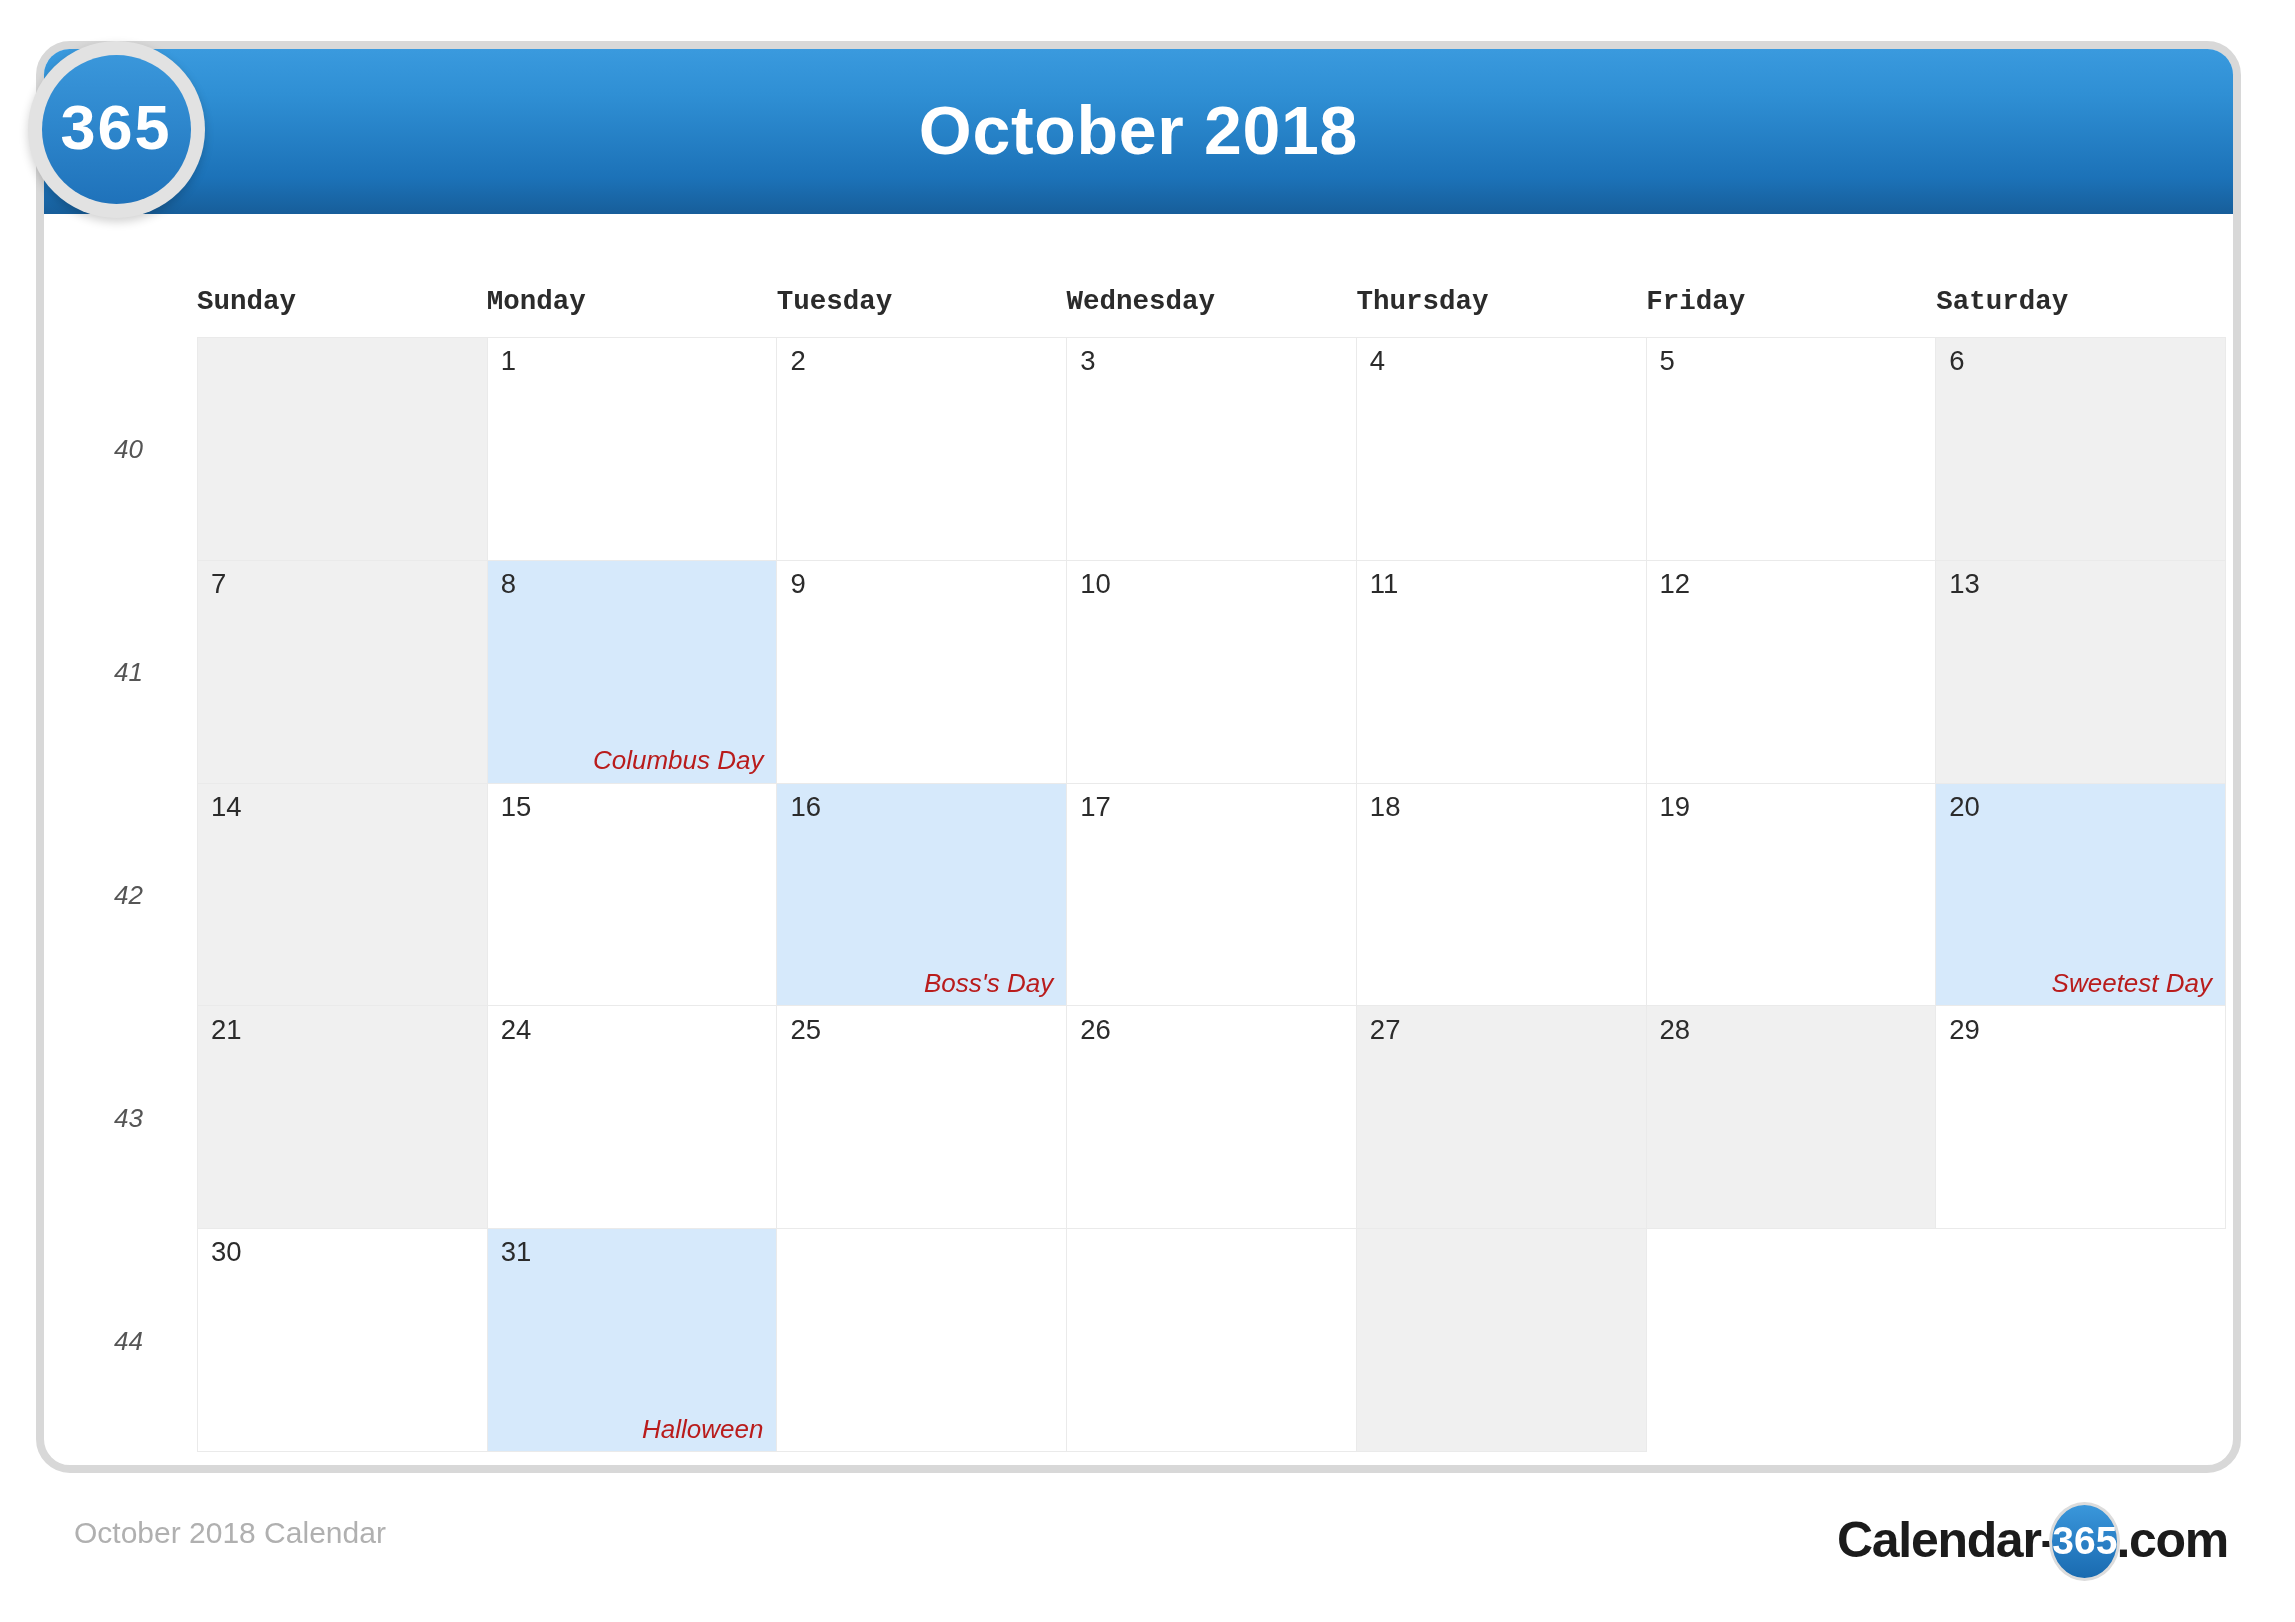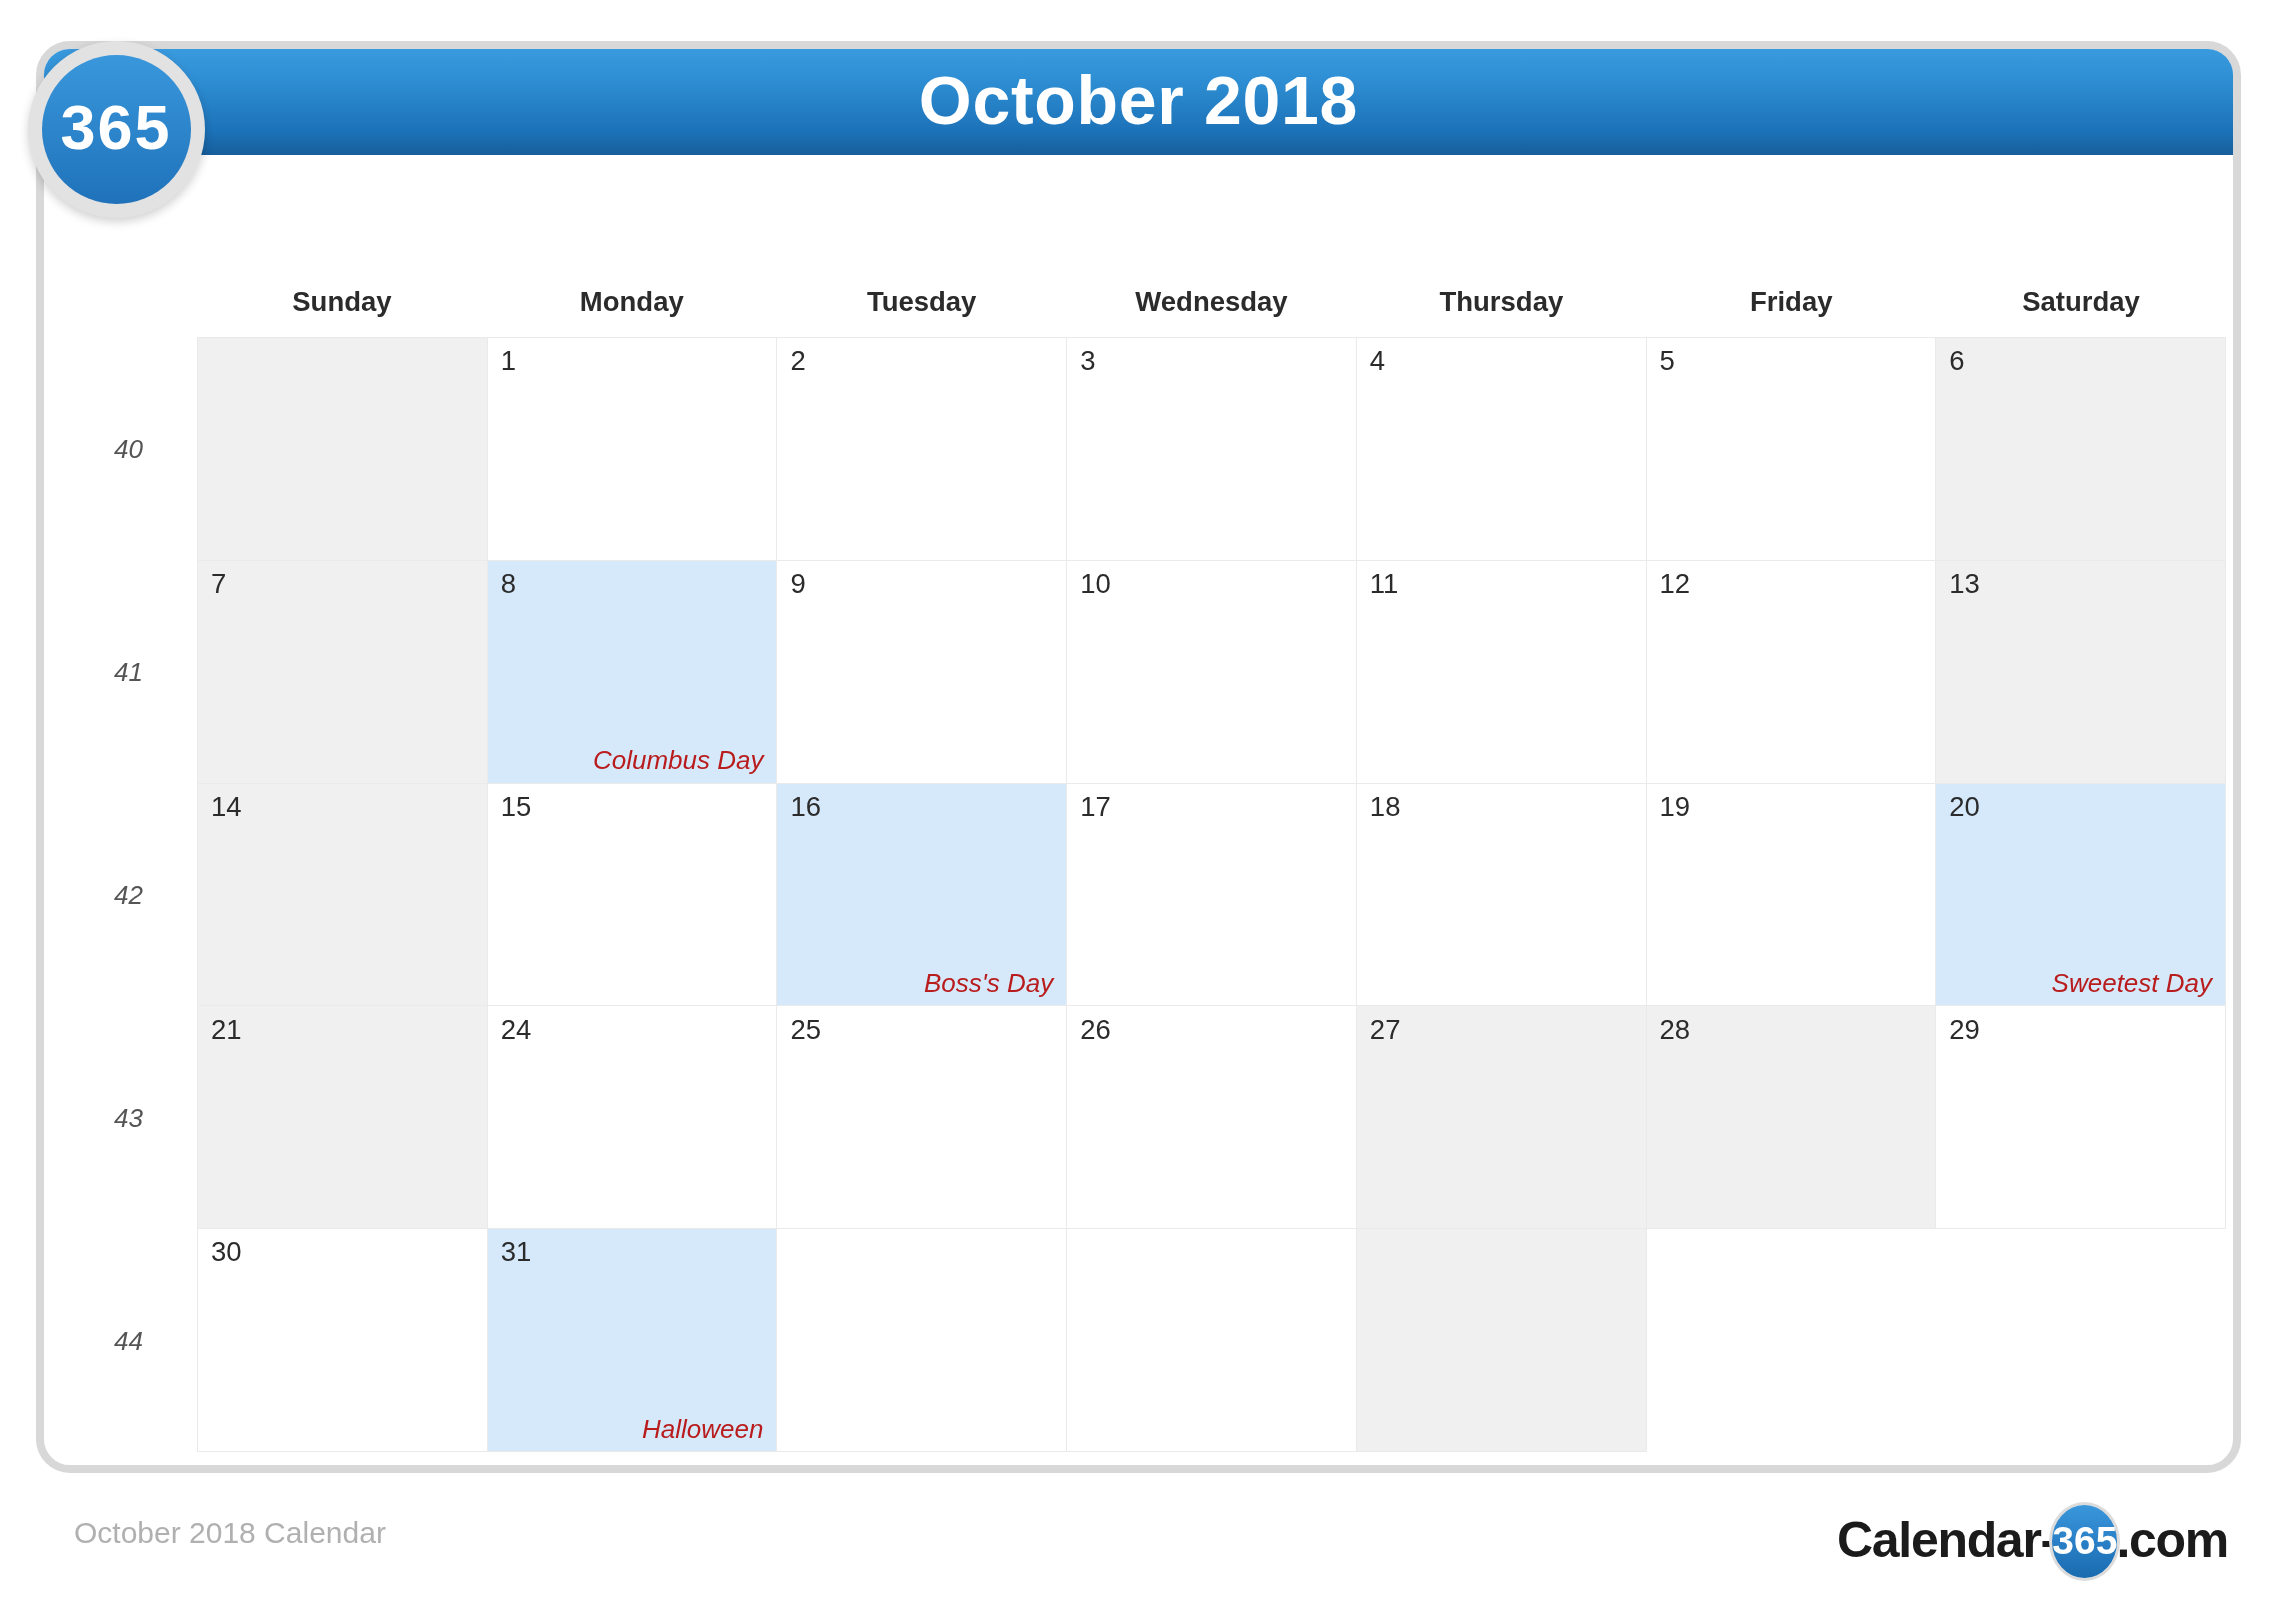--- a/index.html
+++ b/index.html
@@ -27,21 +27,21 @@
     background: #ffffff;
     box-sizing: border-box;
   }
 
   
   .header-bar {
     position: absolute;
     left: 0;
     top: 0;
     width: 100%;
-    height: 106px;
+    height: 165px;
     background: linear-gradient(to bottom, #3a9ade 0%, #2f8fd4 28%, #1c72b8 78%, #175e9a 100%);
     border-top-left-radius: 25.5px;
     border-top-right-radius: 25.5px;
     display: flex;
     align-items: center;
     justify-content: center;
     box-sizing: border-box;
     overflow: hidden;
   }
   .header-title {
@@ -126,25 +126,26 @@
   .weekday-row {
     position: absolute;
     left: 153px;
     top: 96px;
     width: 2029px;
     height: 50px;
     display: flex;
   }
   .weekday {
     flex: 1;
-    text-align: center;
+    text-align: left;
     font-size: 27.5px;
     font-weight: bold;
     color: #2b2b2b;
     line-height: 1;
+    font-family: Liberation Mono, monospace;
   }
 
   .grid {
     position: absolute;
     left: 153px;
     top: 145px;
     width: 2029px;
     height: 1115px;
     display: grid;
     grid-template-columns: repeat(7, 1fr);

